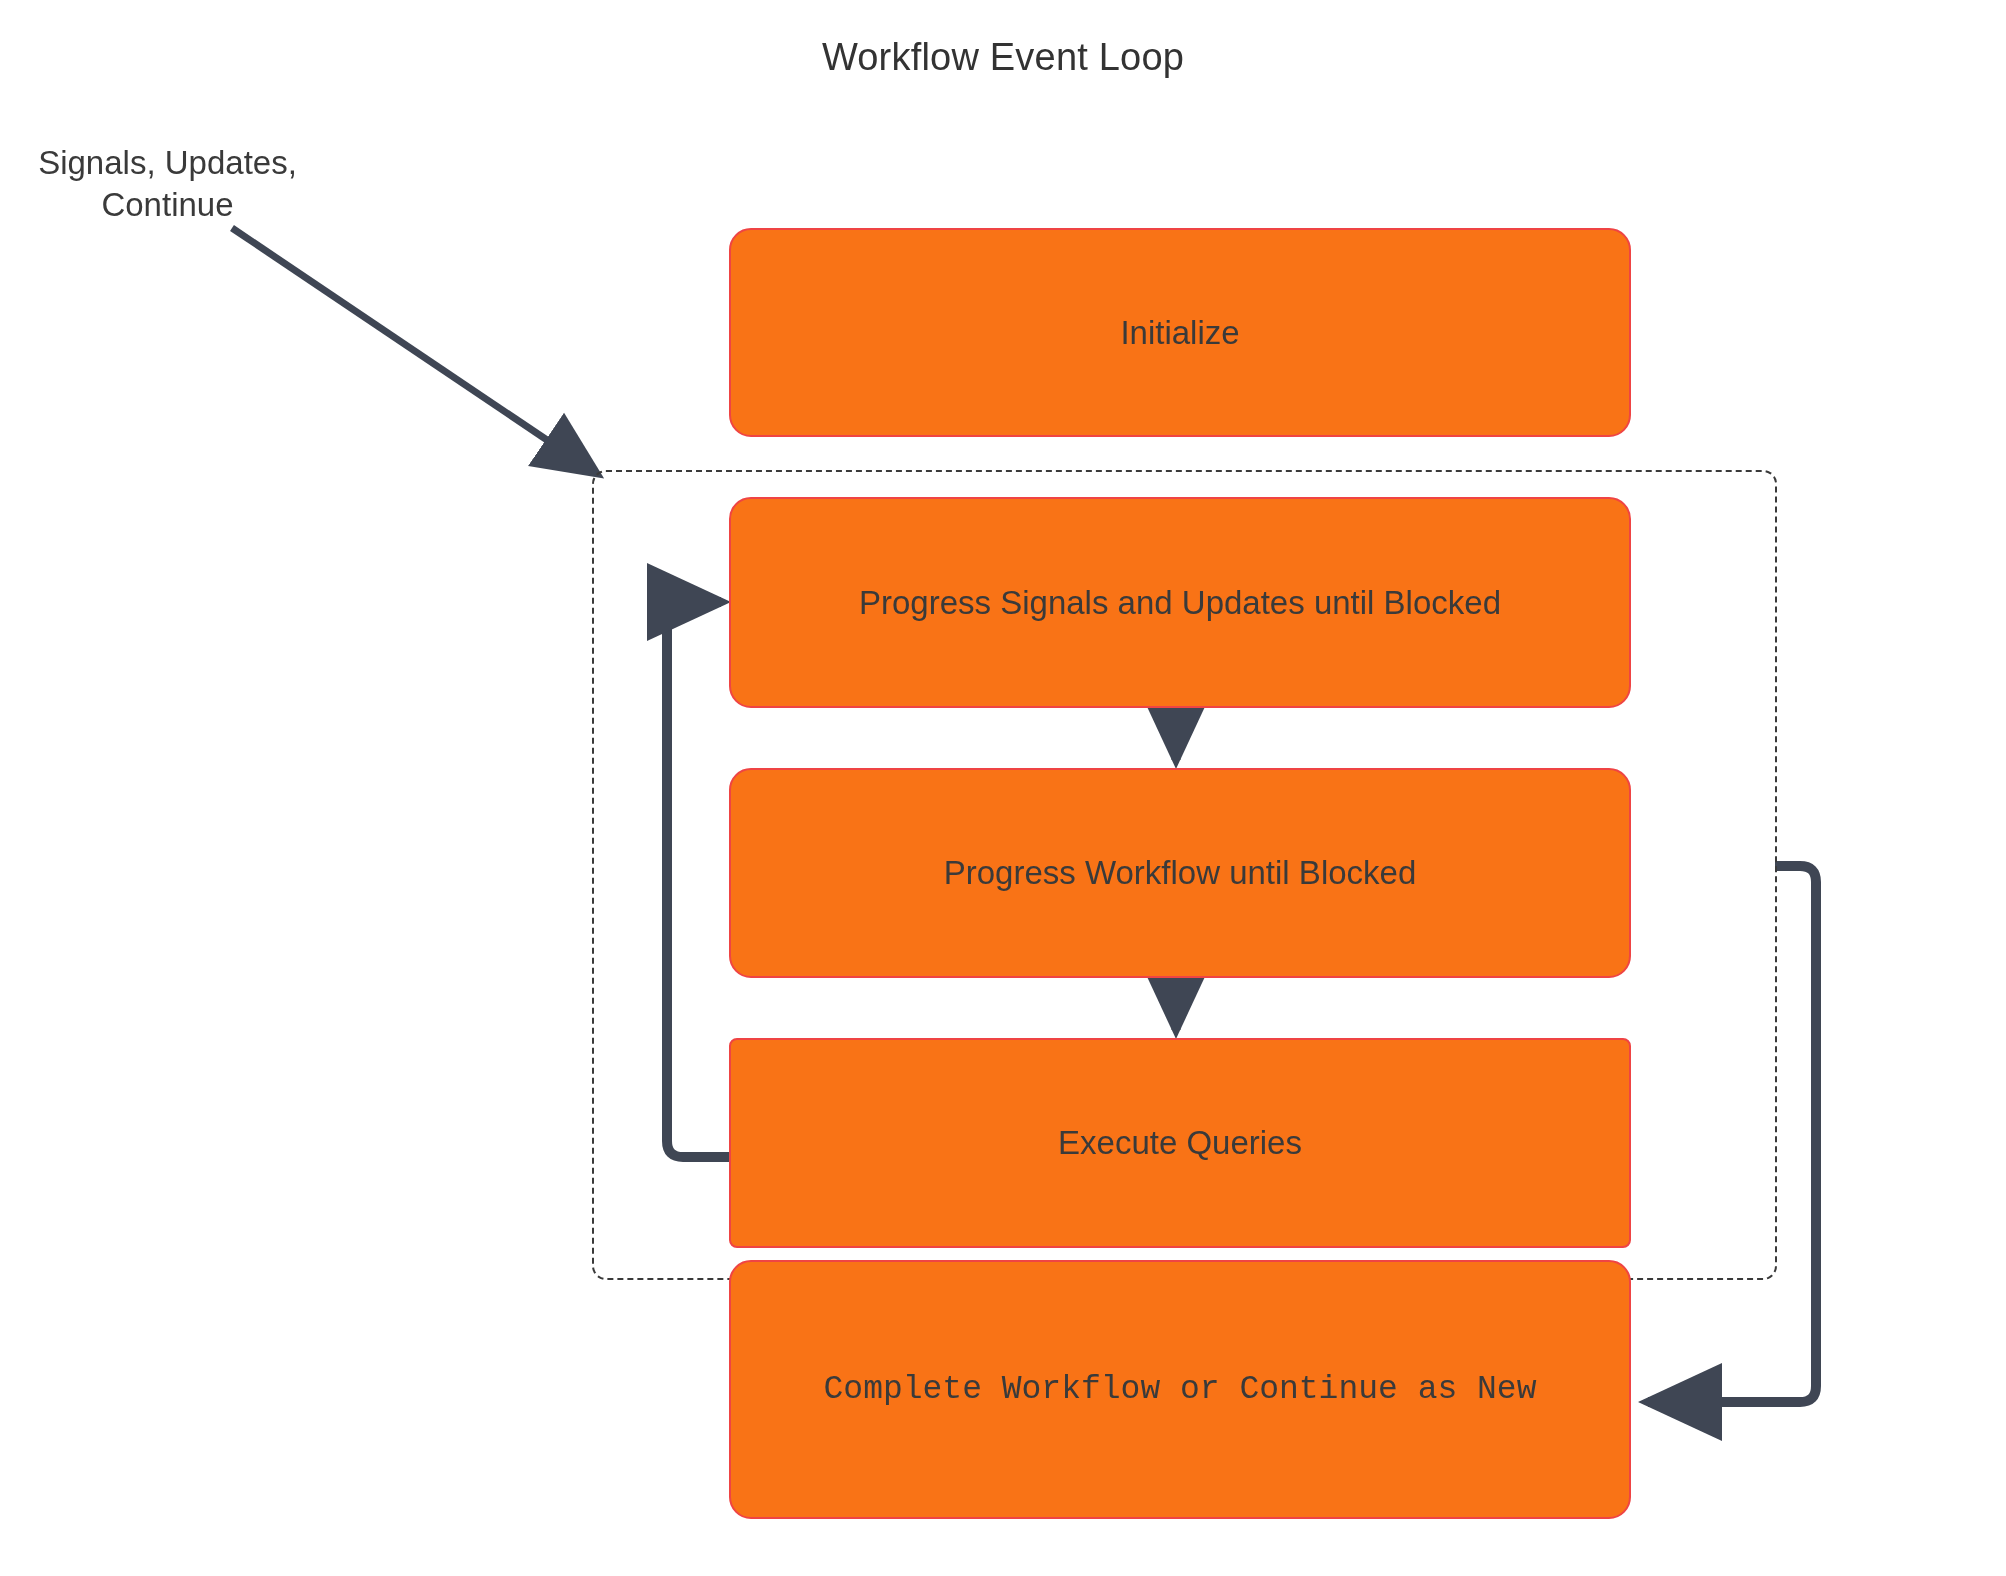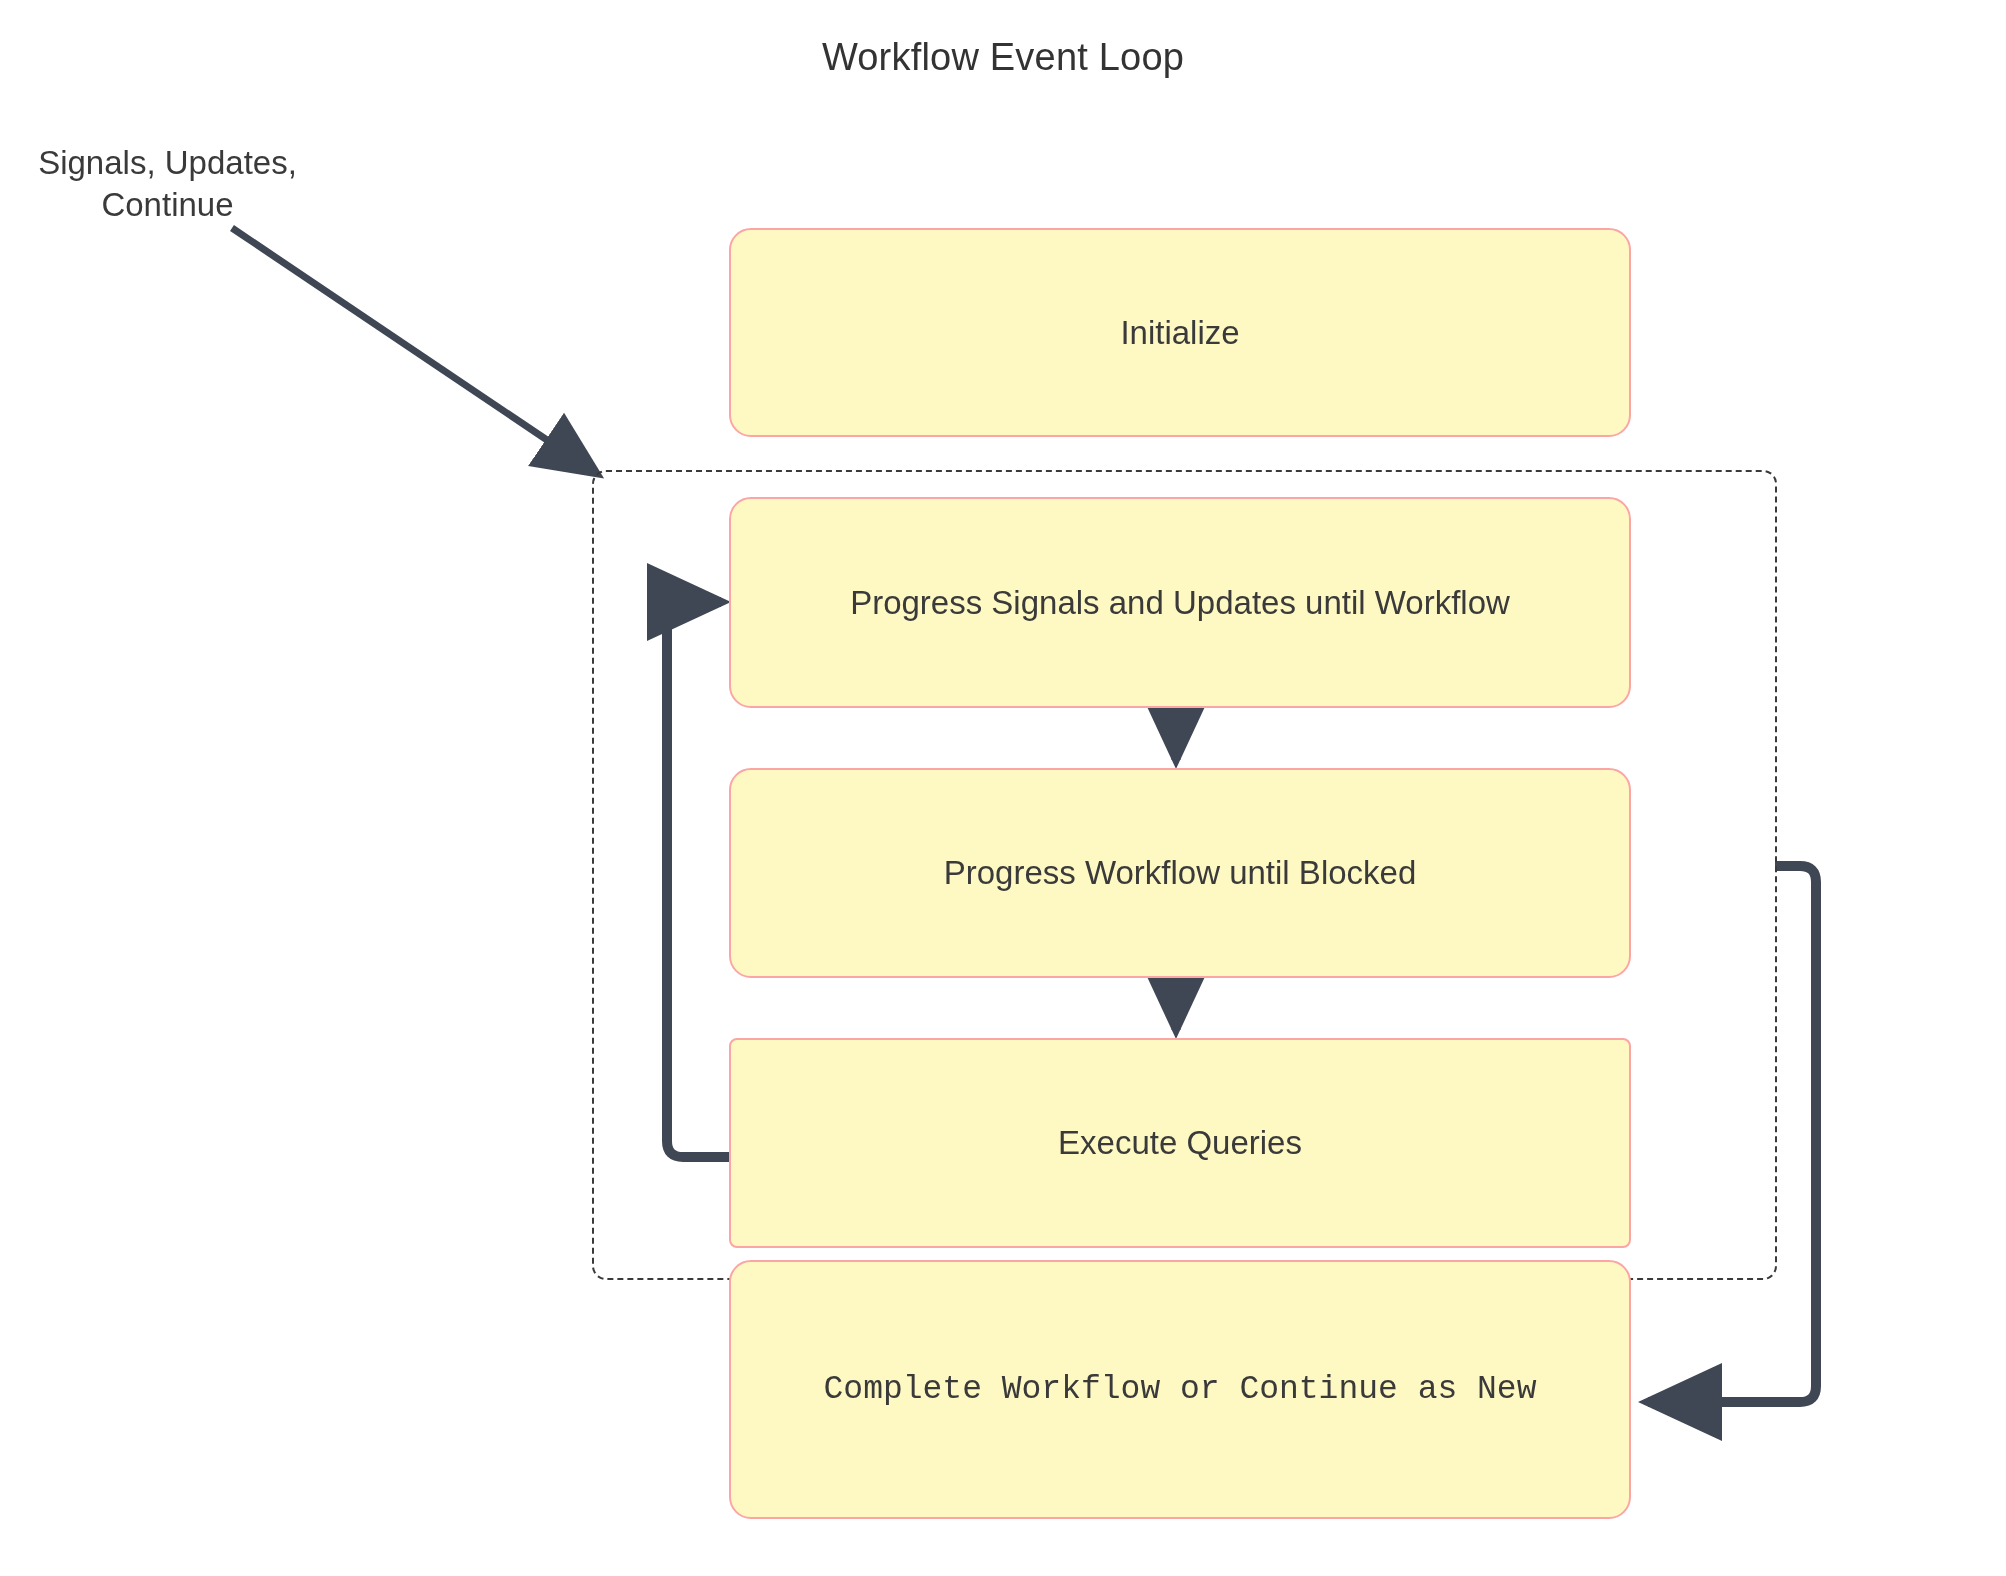--- a/index.html
+++ b/index.html
@@ -38,23 +38,23 @@
     top: 142px;
     width: 275px;
     text-align: center;
     font-size: 33px;
     line-height: 42px;
     color: #3a3a3a;
   }
   .node {
     position: absolute;
     box-sizing: border-box;
-    border: 2px solid #fca5a5;
+    border: 2px solid #ef4444;
     border-radius: 22px;
-    background: #fef9c3;
+    background: #f97316;
     display: flex;
     align-items: center;
     justify-content: center;
   }
   .node-label {
     font-size: 33px;
     color: #3a3a3a;
     text-align: center;
     padding: 0 18px;
     white-space: nowrap;
@@ -109,21 +109,21 @@
     <path d="M1775,866 L1800,866 Q1816,866 1816,882 L1816,1386 Q1816,1402 1800,1402 L1648,1402" fill="none" stroke="#3f4654" stroke-width="10" stroke-linecap="butt" marker-end="url(#arrow-head)"></path>
   </svg>
 
   <div class="loop-group"></div>
 
   <div class="node" id="node-initialize">
     <span class="node-label">Initialize</span>
   </div>
 
   <div class="node" id="node-progress-signals">
-    <span class="node-label">Progress Signals and Updates until Workflow</span>
+    <span class="node-label">Progress Signals and Updates until Blocked</span>
   </div>
 
   <div class="node" id="node-progress-workflow">
     <span class="node-label">Progress Workflow until Blocked</span>
   </div>
 
   <div class="node" id="node-execute-queries">
     <span class="node-label">Execute Queries</span>
   </div>
 

